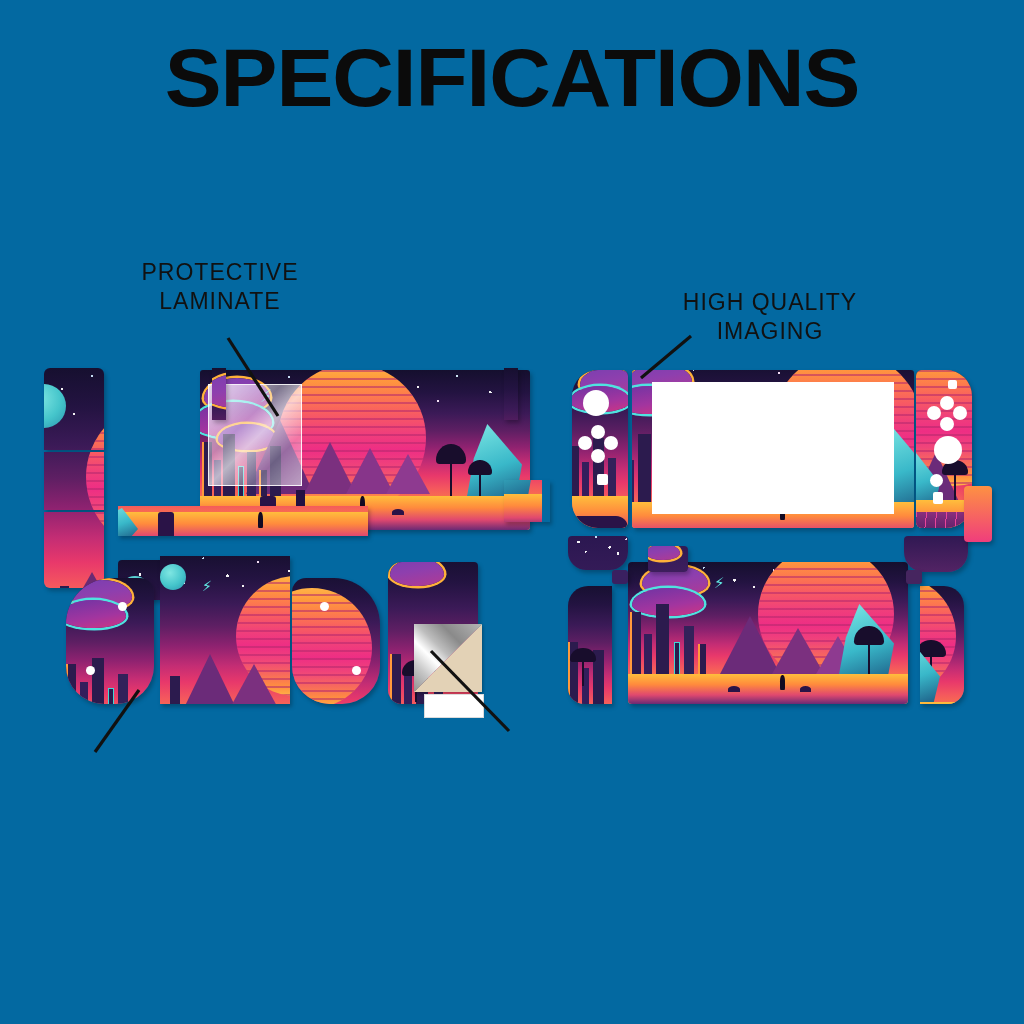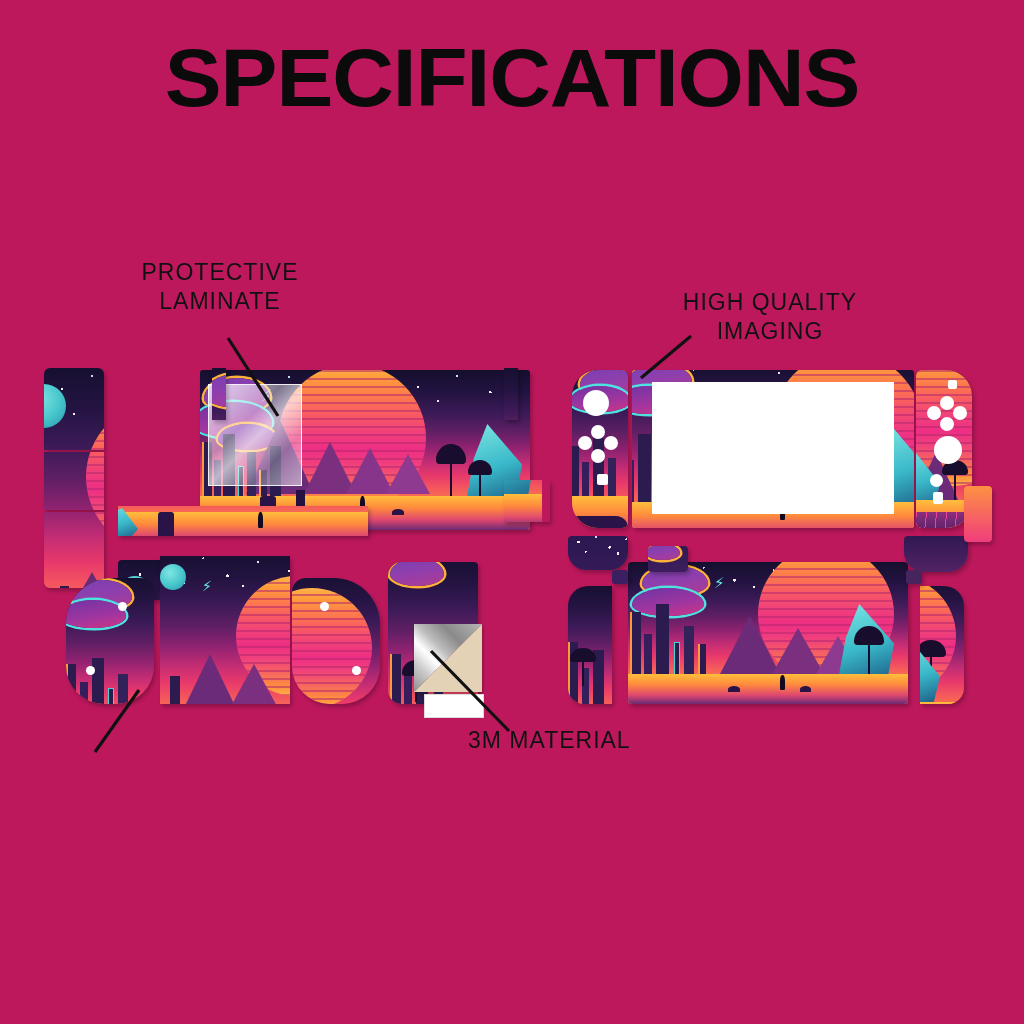--- a/index.html
+++ b/index.html
@@ -1,18 +1,18 @@
 <!DOCTYPE html>
 <html><head>
 <meta charset="utf-8">
 <style>
   html,body{margin:0;padding:0;background:#ffffff;}
   body{width:1024px;height:1024px;position:relative;overflow:hidden;
        font-family:"Liberation Sans","DejaVu Sans",sans-serif;}
-  #page{position:absolute;inset:0;background:#be185d;}
+  #page{position:absolute;inset:0;background:#0369a1;}
 
   
   .title{position:absolute;left:0;top:34px;width:1024px;text-align:center;
          font-size:82px;line-height:88px;font-weight:bold;letter-spacing:-1px;
          color:#0b0b0b;font-family:"Liberation Sans","DejaVu Sans",sans-serif;
          transform:scaleX(1.04);transform-origin:50% 50%;}
 
   
   .label{position:absolute;color:#111;font-size:23px;line-height:29px;
          letter-spacing:1.0px;text-align:center;font-weight:400;white-space:pre-line;}
@@ -454,15 +454,14 @@
     <line id="ld-0" stroke="#111" stroke-width="3.2" x1="228" y1="338" x2="278" y2="416"></line>
     <line id="ld-1" stroke="#111" stroke-width="3.2" x1="691" y1="336" x2="641" y2="378"></line>
     <line id="ld-2" stroke="#111" stroke-width="3.2" x1="95" y1="752" x2="139" y2="690"></line>
     <line id="ld-3" stroke="#111" stroke-width="3.2" x1="431" y1="651" x2="509" y2="731"></line>
   </svg>
 
   <div class="label" id="lbl-imaging">HIGH QUALITY
 IMAGING</div>
   <div class="label" id="lbl-laminate">PROTECTIVE
 LAMINATE</div>
-  <div class="label" id="lbl-3m">3M MATERIAL</div>
 
 </div>
 
 </body></html>

